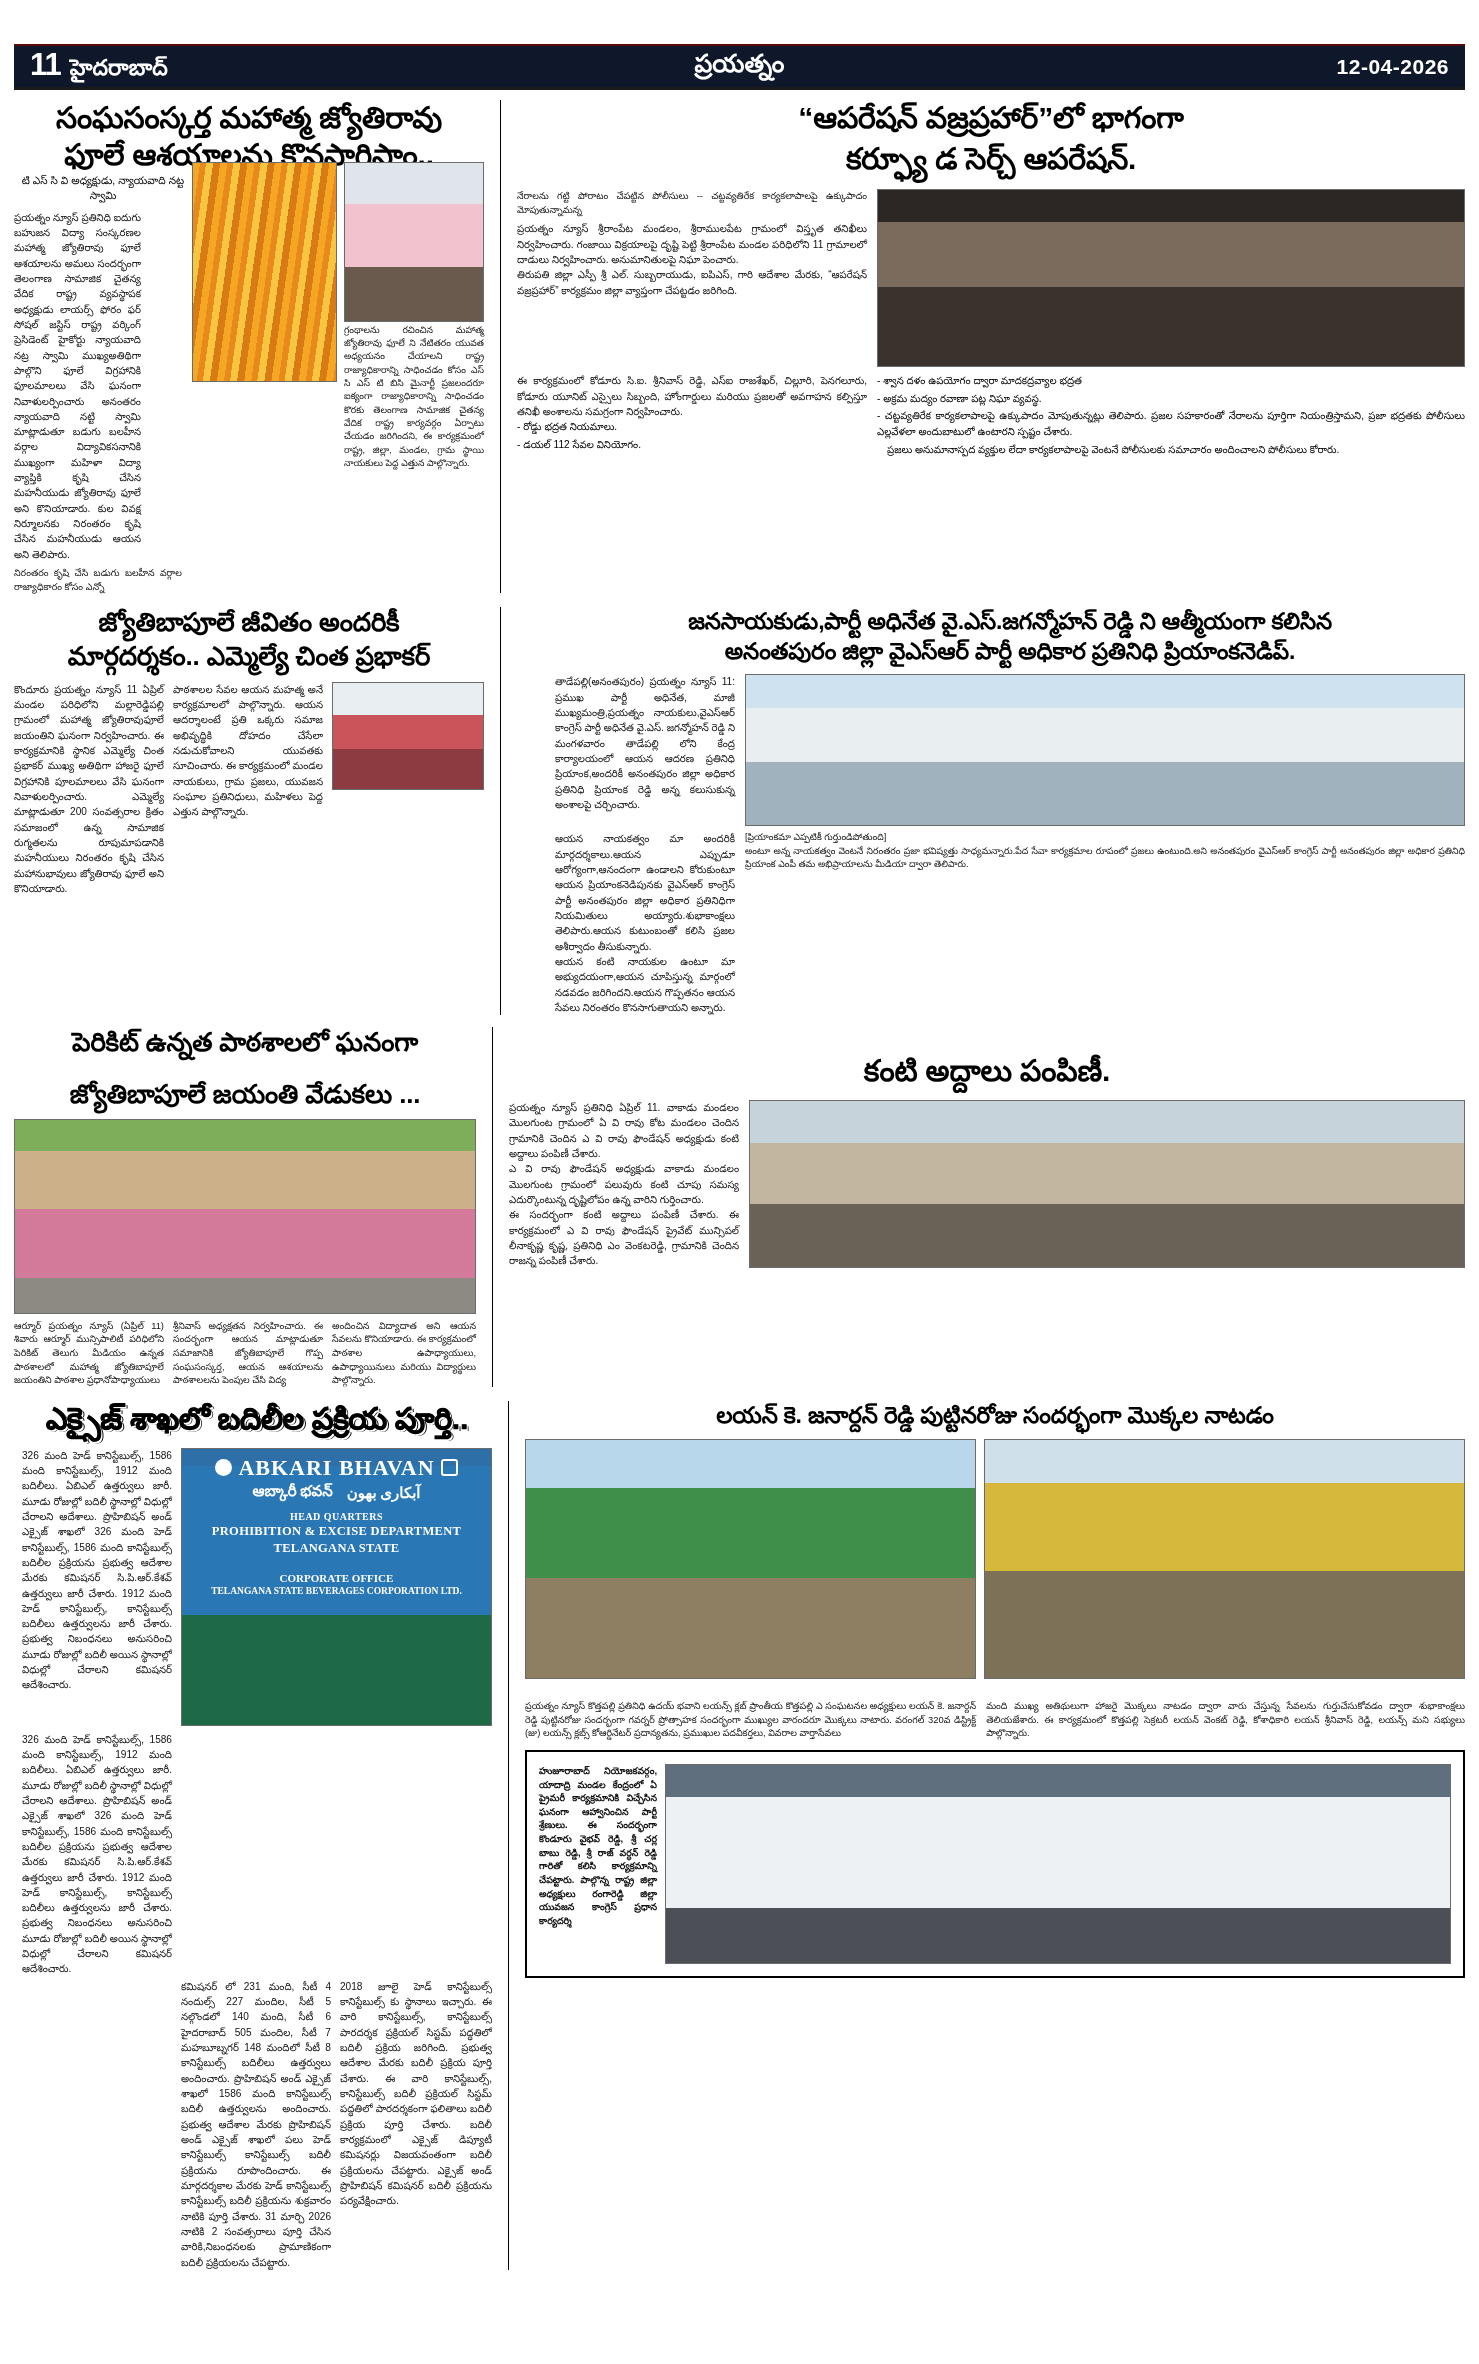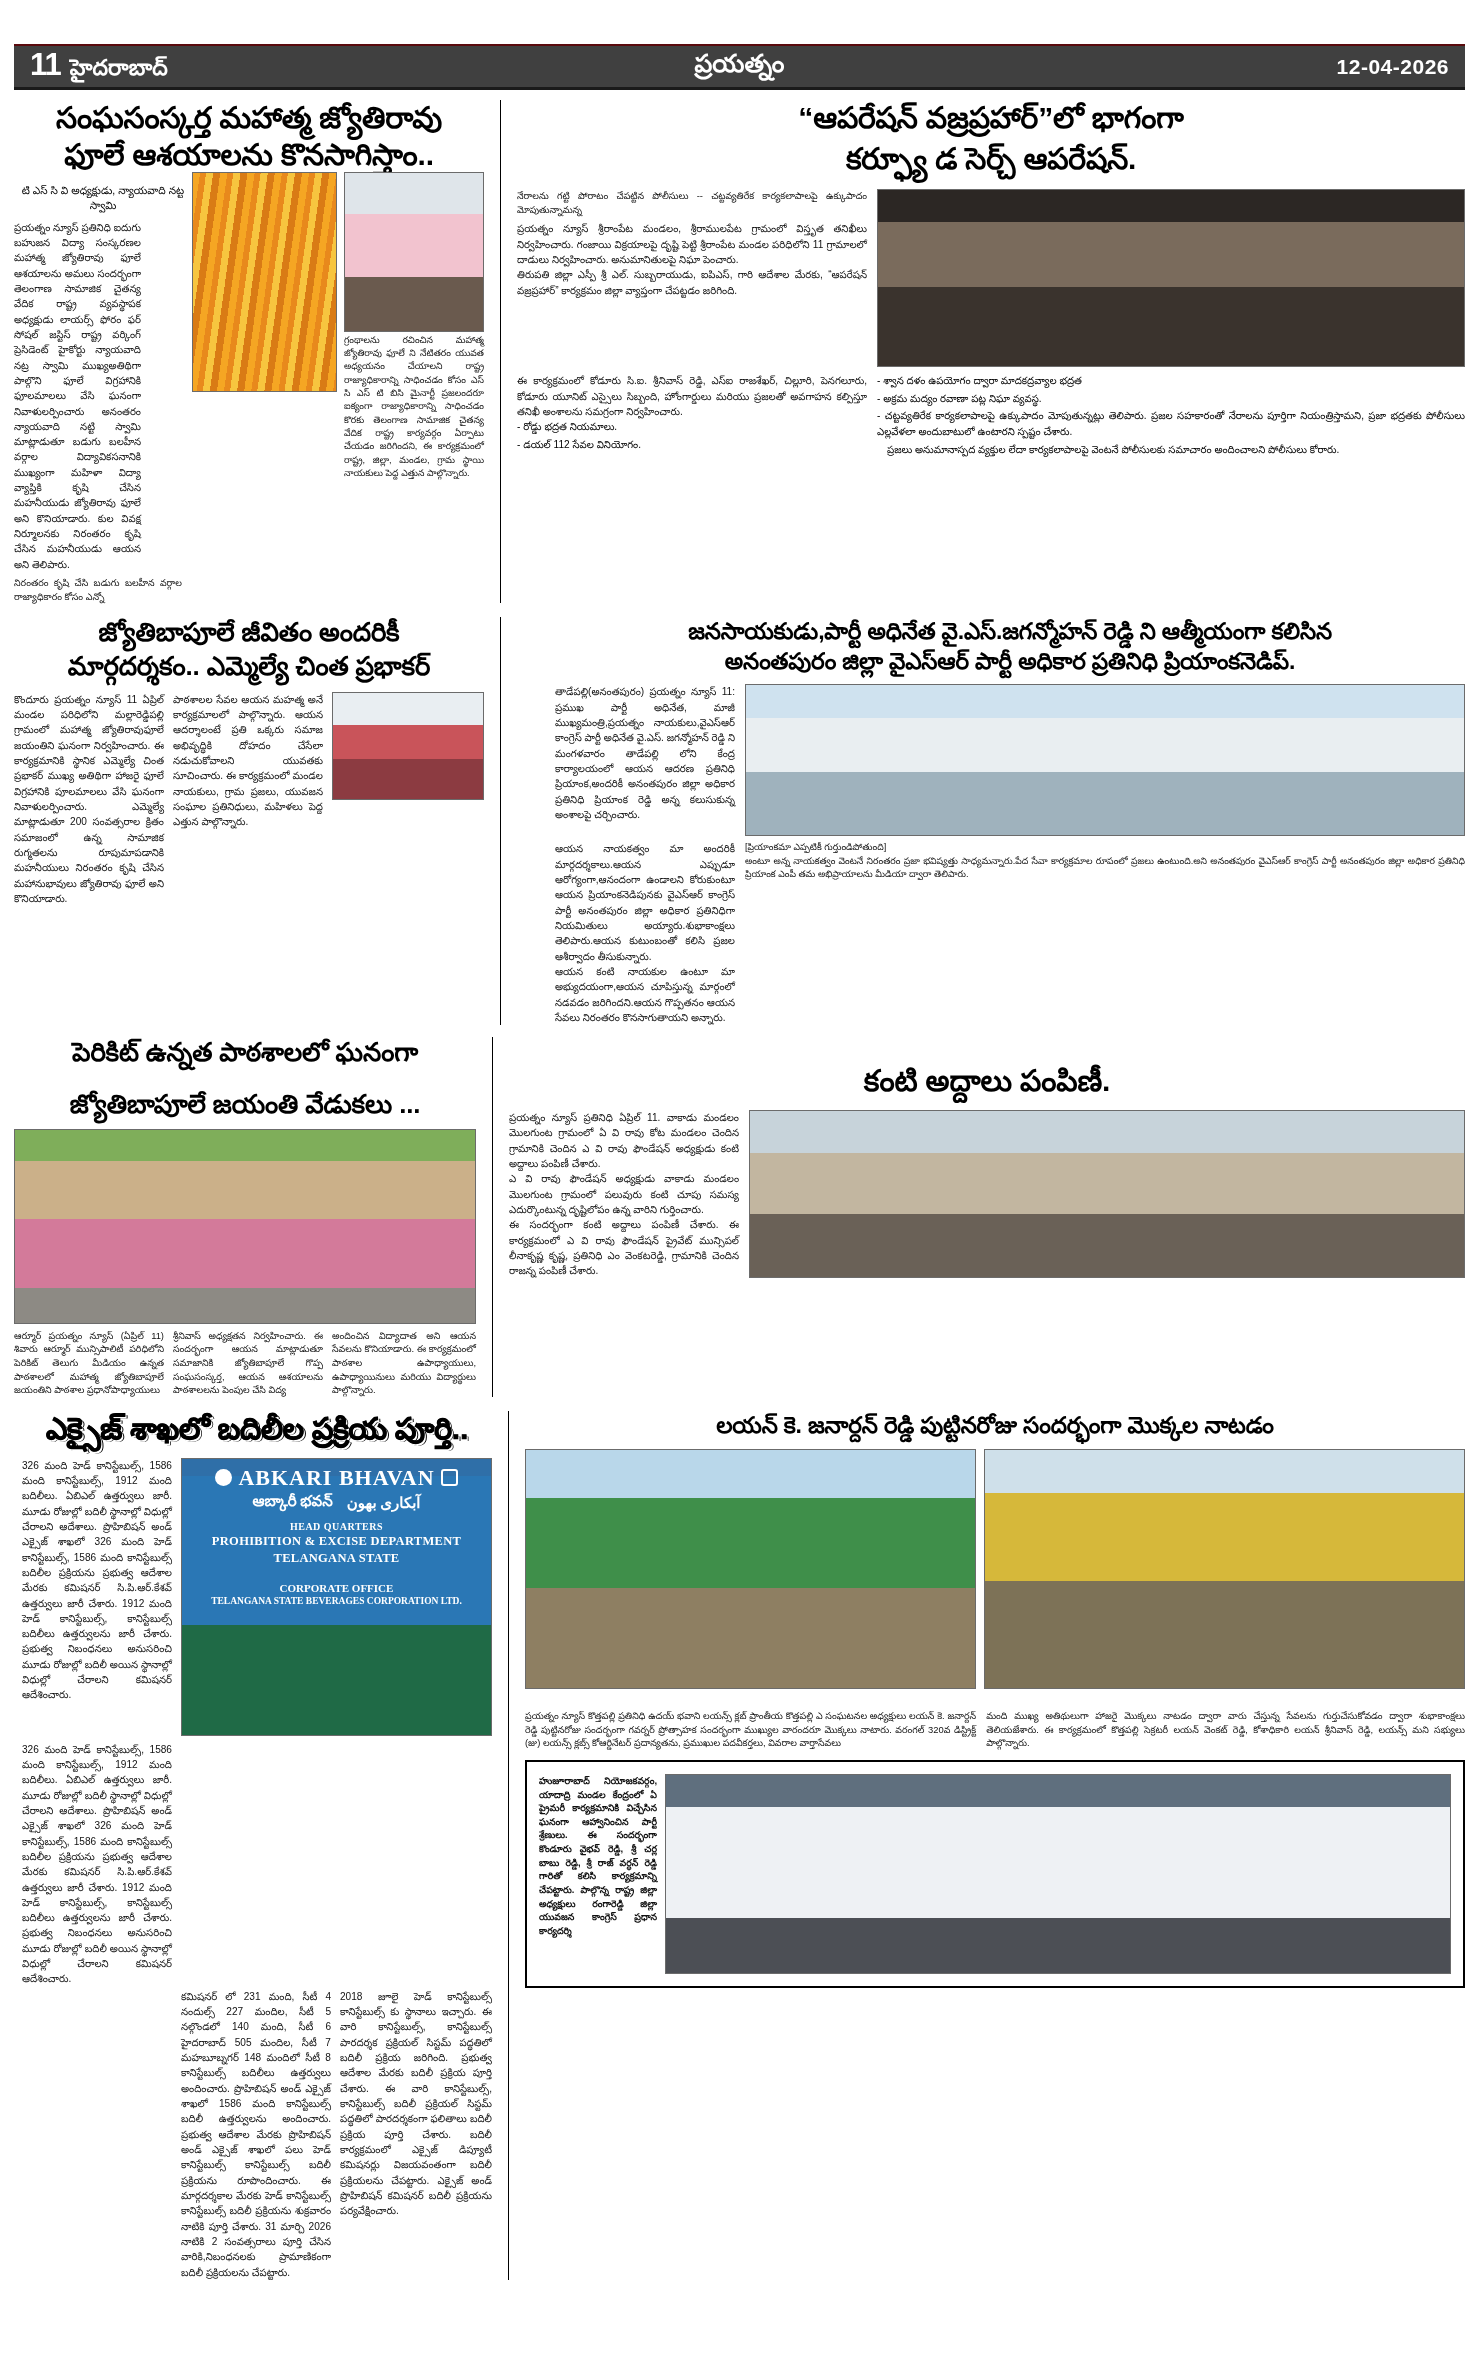--- a/index.html
+++ b/index.html
@@ -108,39 +108,39 @@
   .sb-row3 { font-size:10px; font-weight:bold; letter-spacing:0.5px; }
   .sb-row4 { font-size:12.5px; font-weight:bold; letter-spacing:0.3px; }
   .sb-green { font-size:11px; font-weight:bold; }
 
   
   .top-wrap { display:flex; gap:16px; margin-top:10px; }
   .col-left-top { width: 470px; }
   .col-right-top { flex:1; }
   .divider-v { width:1px; background:#000; }
 
-  .kicker { font-size:10.5px; text-align:center; line-height:1.4; margin:10px 0 5px; }
+  .kicker { font-size:10.5px; text-align:center; line-height:1.4; margin:0 0 5px; }
 
   .photo-row { display:flex; gap:7px; }
 
   
   .mid-wrap { display:flex; gap:16px; margin-top:8px; }
 
   
   .boxed { border:2px solid #000; padding:12px;font-weight:bold; }
 
   .bullets { font-size:10.1px; line-height:1.55; }
   .bullets div { margin-bottom:2px; }
 </style>
 </head>
 <body>
 
 <div class="page">
 
-  <div class="masthead" style="background: #404040;">
+  <div class="masthead" style="background: #0f172a;">
     <div class="mh-left">
       <span class="mh-pageno">11</span>
       <span class="mh-city">హైదరాబాద్</span>
     </div>
     <div class="mh-title">ప్రయత్నం</div>
     <div class="mh-date">12-04-2026</div>
   </div>
 
   <div class="top-wrap">
 

